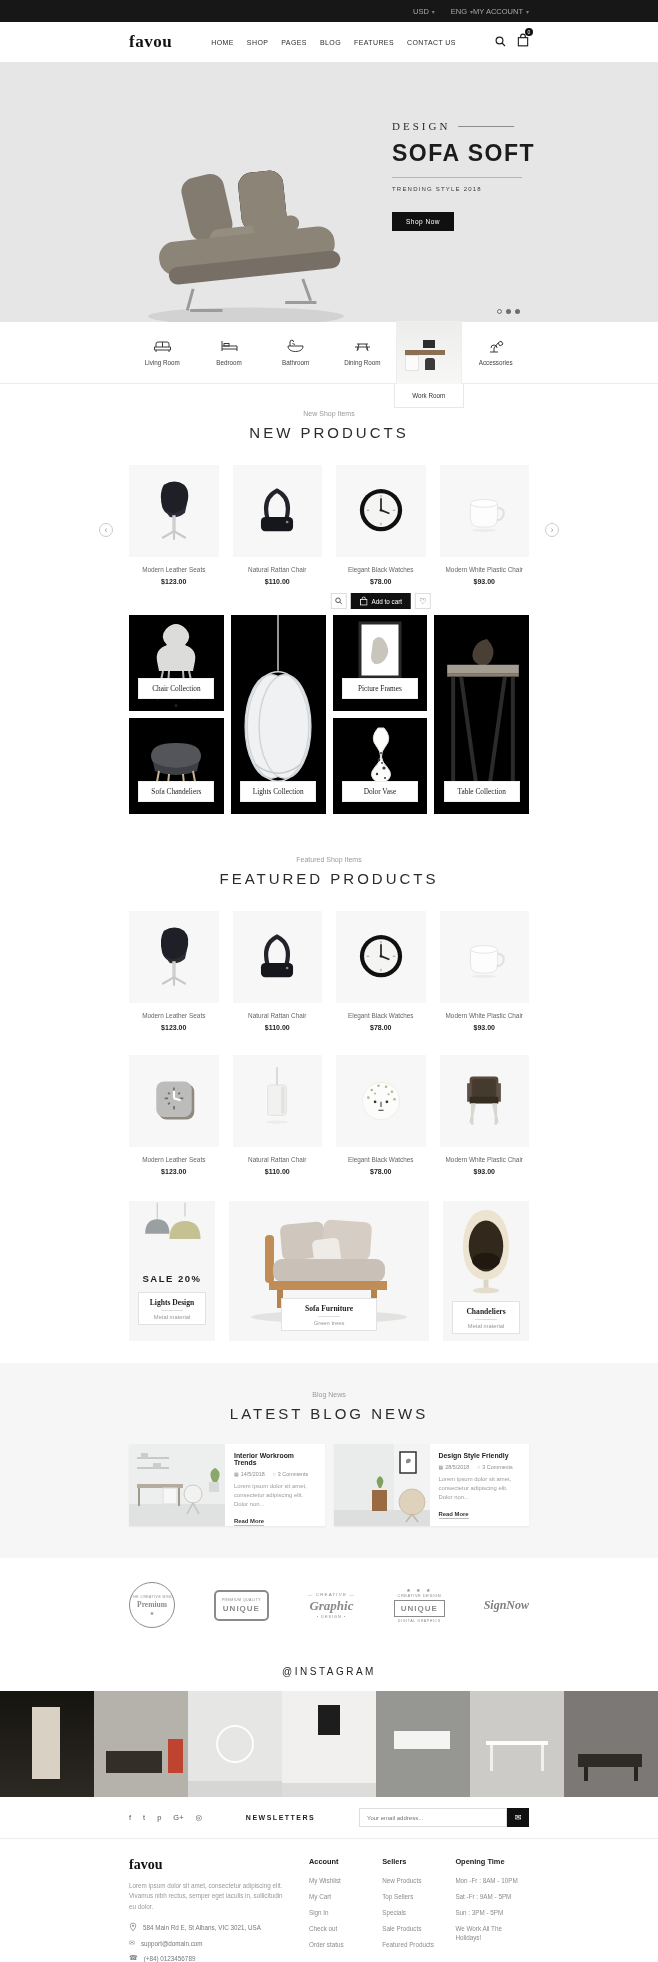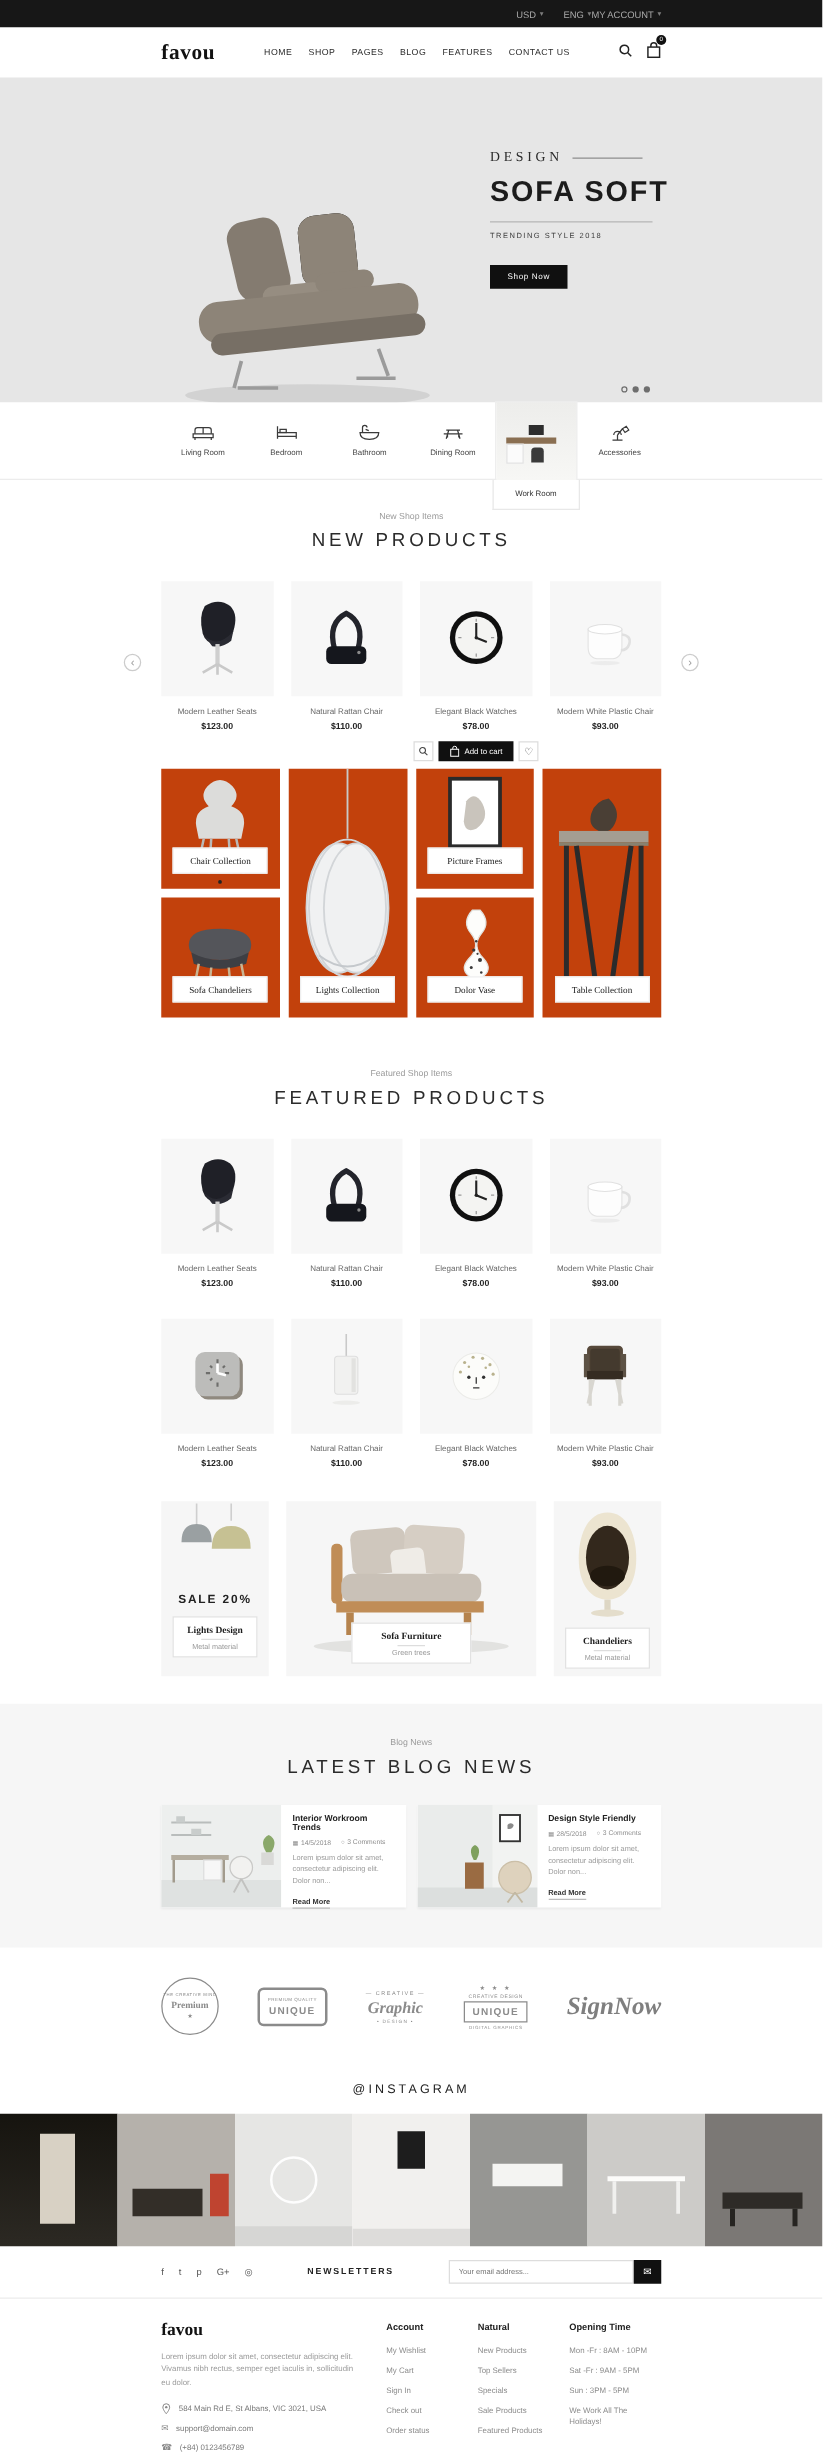--- a/index.html
+++ b/index.html
@@ -64,21 +64,21 @@
   .pname{font-size:6.4px;color:#666;margin-top:9px}
   .pprice{font-size:7px;font-weight:bold;color:#222;margin-top:5px}
   .actions{position:absolute;left:50%;transform:translateX(-50%);top:128px;display:flex;gap:4px;align-items:center;white-space:nowrap}
   .act-sq{width:16px;height:16px;border:1px solid #ddd;background:#fff;display:flex;align-items:center;justify-content:center;font-size:8px;color:#444;cursor:pointer}
   .act-cart{height:16px;background:#101010;color:#fff;font-size:6.3px;display:flex;align-items:center;gap:4px;padding:0 9px;cursor:pointer}
   .car-arrow{position:absolute;top:58px;width:14px;height:14px;border:1px solid #ccc;border-radius:50%;background:#fff;color:#999;font-size:9px;line-height:12px;text-align:center;cursor:pointer}
   .car-prev{left:-30px}.car-next{right:-30px}
 
   
   .cgrid{display:grid;grid-template-columns:repeat(4,1fr);gap:7px;grid-auto-rows:96px;margin-top:30px}
-  .ccard{background:#c2410c;position:relative;overflow:hidden;cursor:pointer}
+  .ccard{background:#000000;position:relative;overflow:hidden;cursor:pointer}
   .ccard.tall{grid-row:span 2}
   .ccard svg{position:absolute;left:50%;top:0;transform:translateX(-50%);height:100%}
   .clabel{position:absolute;left:10%;right:10%;bottom:12px;background:#fff;border:1px solid #eee;font-family:"Liberation Serif",serif;font-size:7.3px;color:#222;padding:5px 0;text-align:center}
   .cdot{position:absolute;left:50%;bottom:4px;width:3px;height:3px;border-radius:50%;background:#222;transform:translateX(-50%)}
 
   
   .featured{padding-top:30px}
 
   
   .banners{display:grid;grid-template-columns:86px 1fr 86px;gap:14px;margin-top:26px;height:140px}
@@ -114,21 +114,21 @@
   .badge-box{border:2px solid #8b8b8b;border-radius:5px;padding:6px 6px}
   .badge-box .main{font-size:8px;font-weight:bold;letter-spacing:1px}
   .badge-box .top{font-size:3.6px;letter-spacing:.4px;margin-bottom:2px}
   .badge-text .top{font-size:4.4px;letter-spacing:1.2px}
   .badge-text .main{font-family:"Liberation Serif",serif;font-style:italic;font-weight:bold;font-size:13px;margin-top:1px}
   .badge-text .bottom{font-size:3.8px;letter-spacing:1px;margin-top:1px}
   .badge-laurel .top{font-size:4px;letter-spacing:.5px;margin-bottom:2px}
   .badge-laurel .stars{font-size:5px;letter-spacing:2px}
   .badge-laurel .main{border:1.5px solid #8b8b8b;font-size:8px;font-weight:bold;letter-spacing:1px;padding:3px 6px;margin-top:2px}
   .badge-laurel .bottom{font-size:3.6px;letter-spacing:.6px;margin-top:2px}
-  .badge-script{font-family:"Liberation Serif",serif;font-style:italic;font-weight:bold;font-size:20px;color:#7f7f7f}
+  .badge-script{font-family:"Liberation Serif",serif;font-style:italic;font-weight:bold;font-size:12px;color:#7f7f7f}
 
   
   .insta-head{padding:16px 0 14px;text-align:center}
   .insta-title{font-size:10px;letter-spacing:2.5px;font-weight:normal;color:#222}
   .insta-strip{display:grid;grid-template-columns:repeat(7,1fr);height:106px}
   .icell{position:relative;overflow:hidden;cursor:pointer}
   .icell div{position:absolute}
 
   
   .newsletter{padding:11px 0;border-bottom:1px solid #ececec}
@@ -827,21 +827,21 @@
     </div>
     <div class="f-col">
       <div class="f-head">Account</div>
       <a class="f-link">My Wishlist</a>
       <a class="f-link">My Cart</a>
       <a class="f-link">Sign In</a>
       <a class="f-link">Check out</a>
       <a class="f-link">Order status</a>
     </div>
     <div class="f-col">
-      <div class="f-head">Natural</div>
+      <div class="f-head">Sellers</div>
       <a class="f-link">New Products</a>
       <a class="f-link">Top Sellers</a>
       <a class="f-link">Specials</a>
       <a class="f-link">Sale Products</a>
       <a class="f-link">Featured Products</a>
     </div>
     <div class="f-col">
       <div class="f-head">Opening Time</div>
       <span class="f-link">Mon -Fr : 8AM - 10PM</span>
       <span class="f-link">Sat -Fr : 9AM - 5PM</span>

